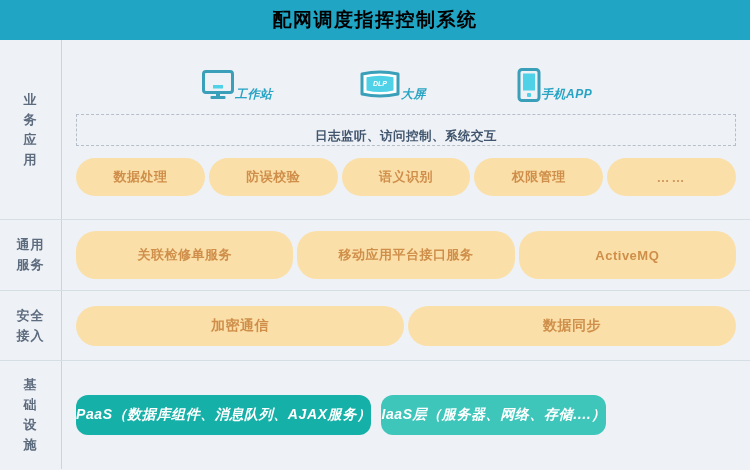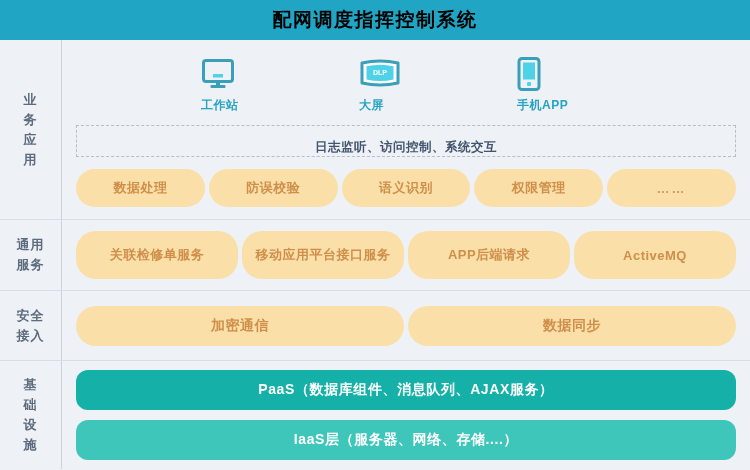--- a/index.html
+++ b/index.html
@@ -83,22 +83,23 @@
   .icon-strip {
     display: flex;
     justify-content: center;
     gap: 64px;
     margin-top: 4px;
     margin-bottom: 8px;
   }
   .icon-item {
     width: 94px;
     display: flex;
-    flex-direction: column;
-    align-items: flex-start;
+    flex-direction: row;
+    align-items: flex-end;
+    font-style: italic;
   }
   .icon-glyph {
     height: 36px;
     display: flex;
     align-items: center;
     justify-content: center;
   }
   .icon-caption {
     margin-top: 5px;
     font-size: 12px;
@@ -148,22 +149,23 @@
   .row-svc .pill { height: 48px; border-radius: 20px; font-size: 13px; }
 
   
   .row-sec { height: 70px; }
   .row-sec .pill { height: 40px; border-radius: 20px; font-size: 14px; }
 
   
   .row-infra { height: 108px; }
   .infra-stack {
     display: flex;
-    flex-direction: column;
+    flex-direction: row;
     gap: 10px;
+    font-style: italic;
   }
   .infra-bar {
     height: 40px;
     border-radius: 12px;
     display: flex;
     align-items: center;
     justify-content: center;
     color: #ffffff;
     font-size: 14px;
     font-weight: bold;
@@ -255,21 +257,20 @@
         <div class="row-label-text">
           <span>通用</span>
           <span>服务</span>
         </div>
       </div>
 
       <div class="row-content">
         <div class="pill-row">
           <div class="pill">关联检修单服务</div>
           <div class="pill">移动应用平台接口服务</div>
-          <div class="pill">APP后端请求</div>
           <div class="pill">ActiveMQ</div>
         </div>
       </div>
     </div>
 
     <div class="row row-sec">
 
       <div class="row-label">
         <div class="row-label-text">
           <span>安全</span>

